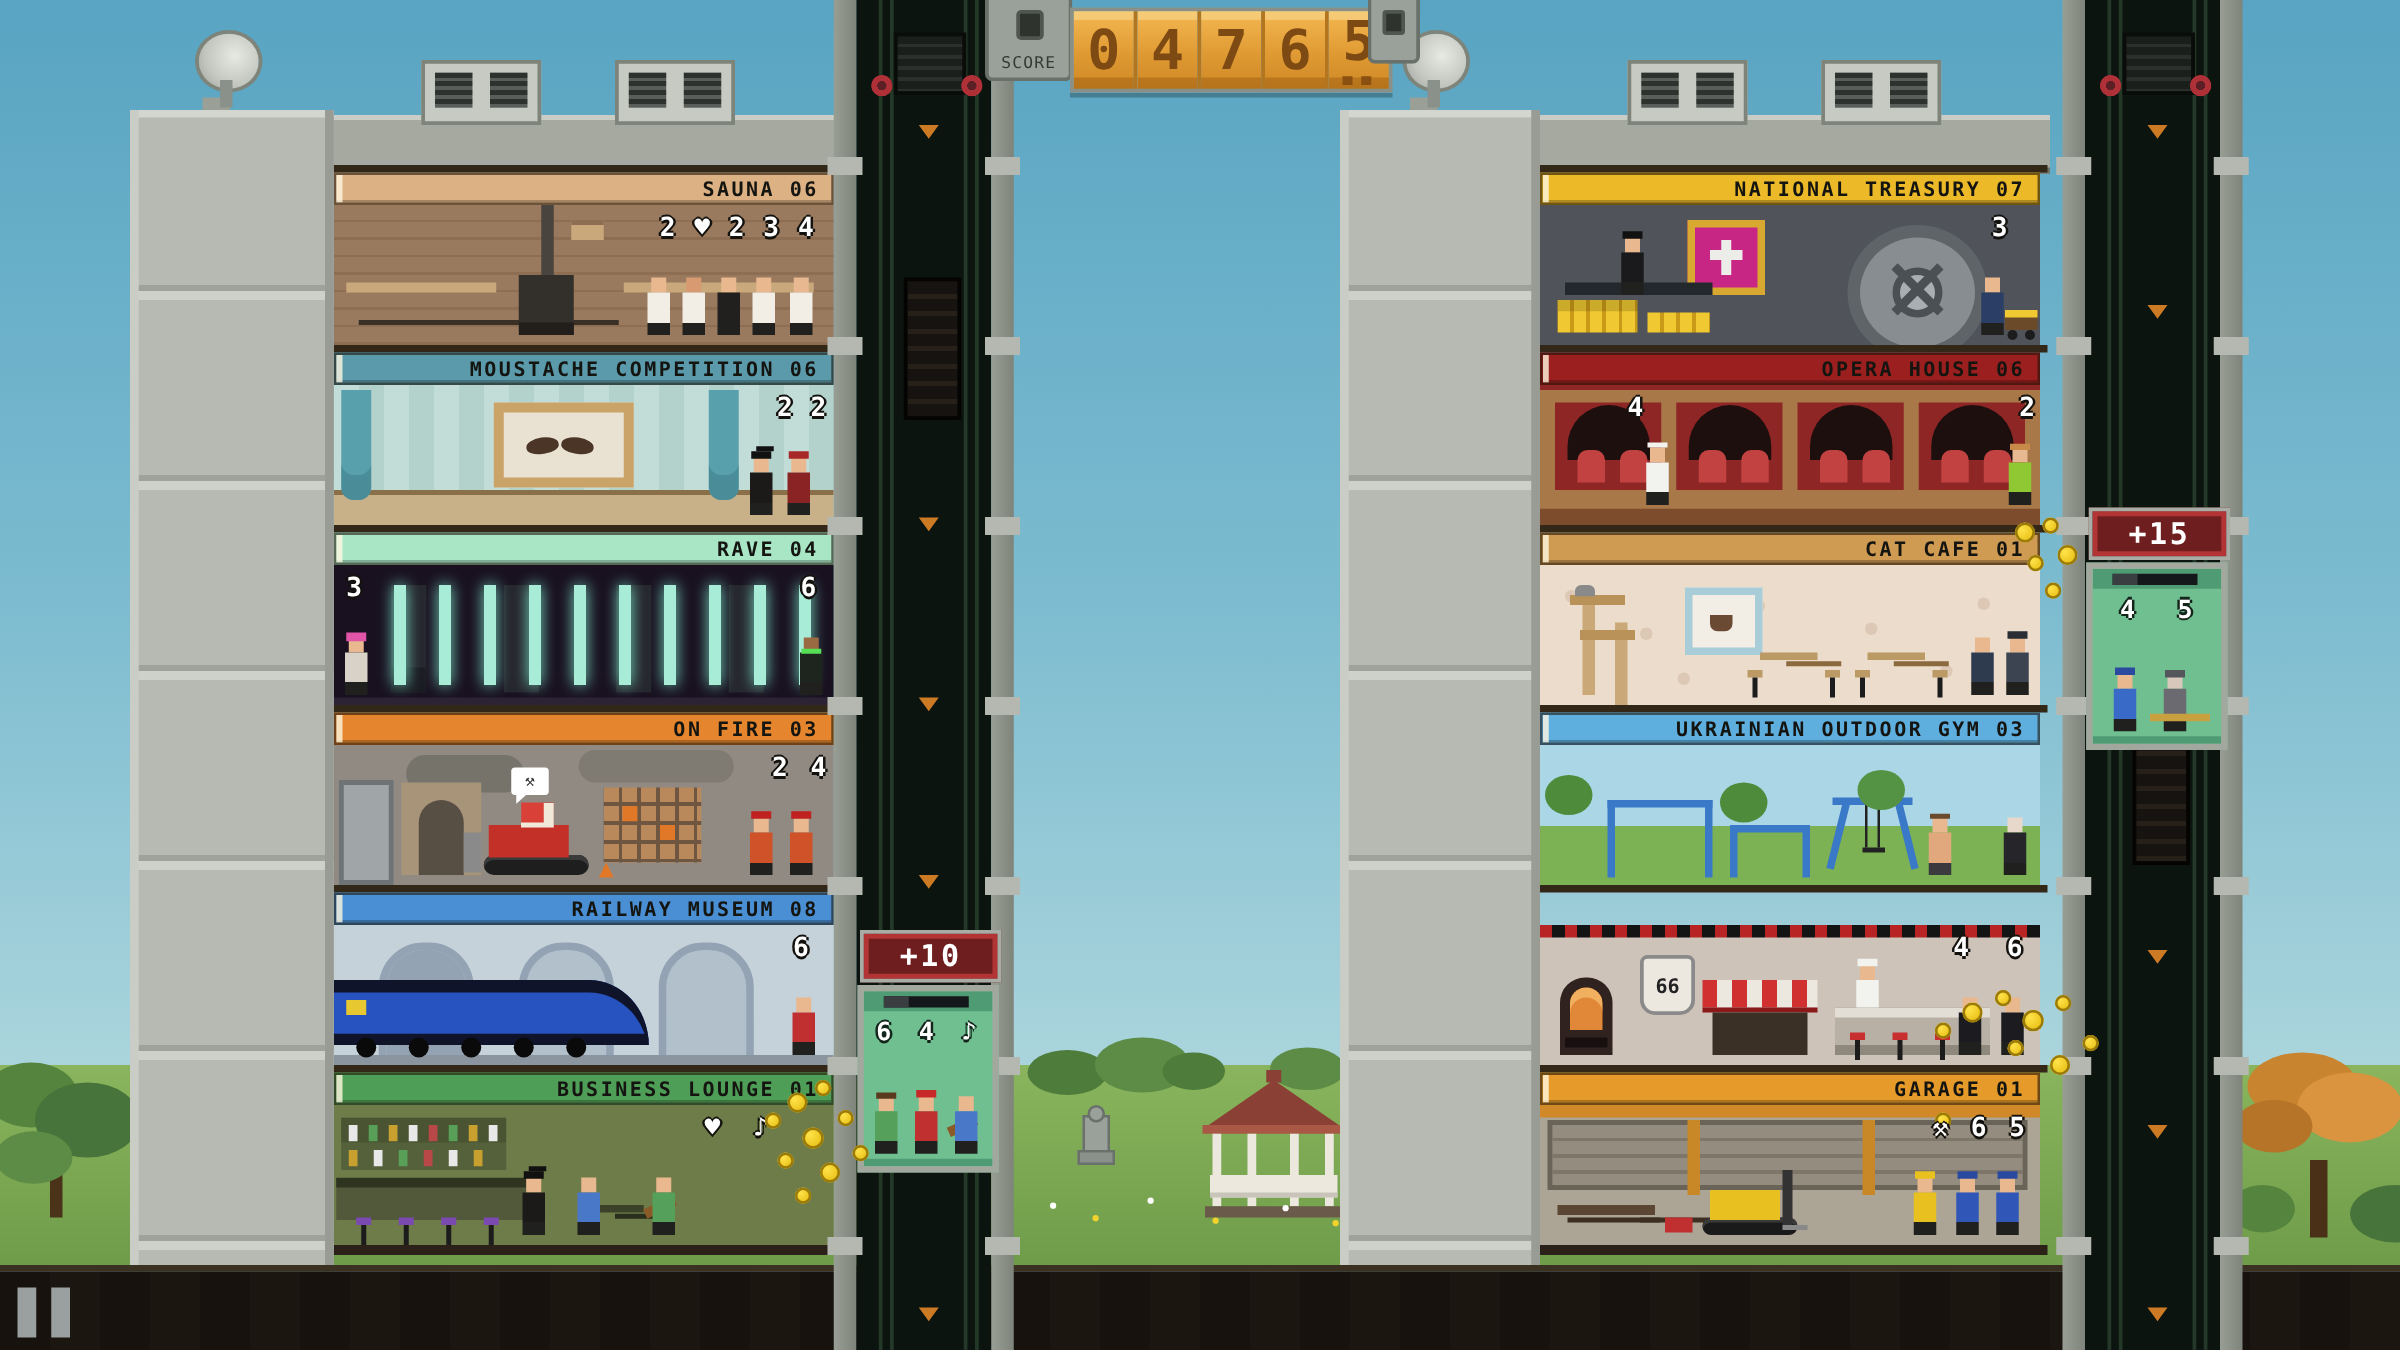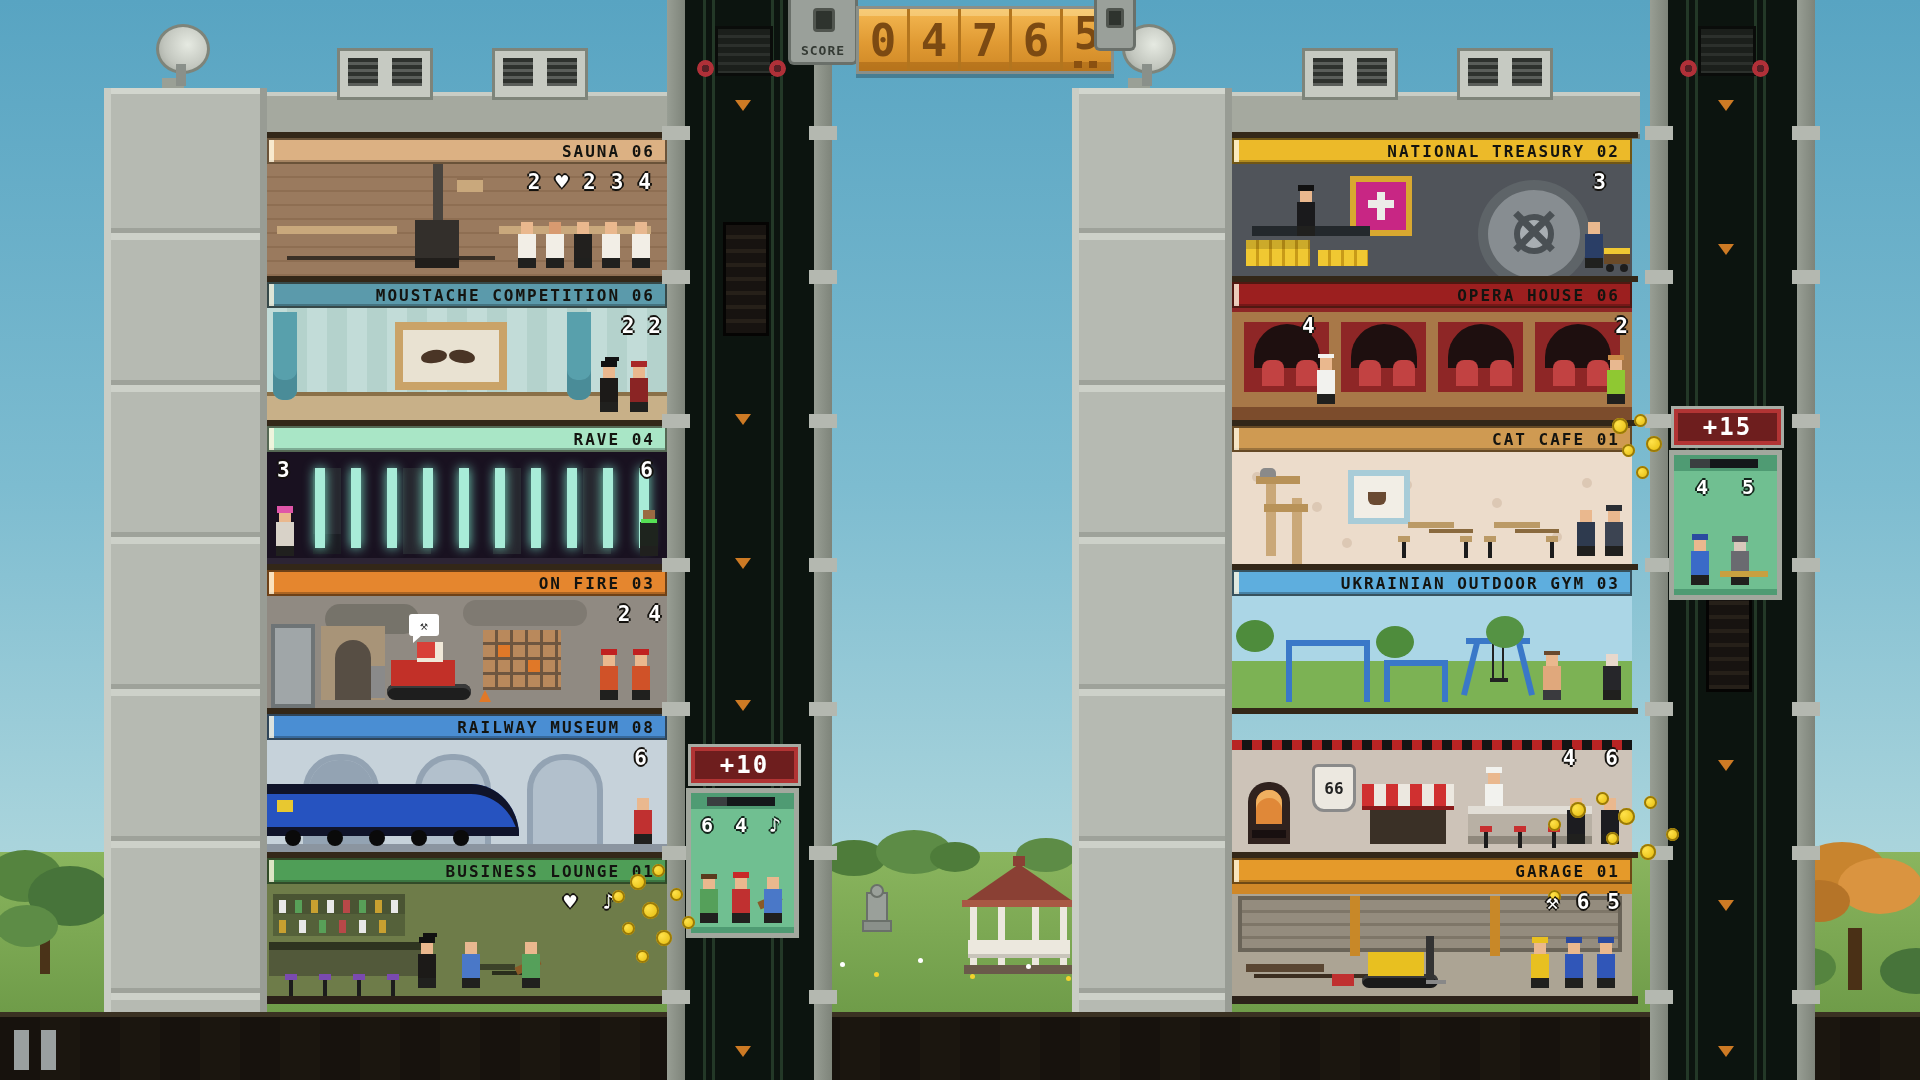--- a/index.html
+++ b/index.html
@@ -51,21 +51,21 @@
       text-shadow:-2px 0 #14120e,2px 0 #14120e,0 -2px #14120e,0 2px #14120e;z-index:3}
   
   .p{position:absolute;width:20px;height:46px;bottom:8px}
   .p::before{content:"";position:absolute;top:0;left:4px;width:12px;height:12px;background:var(--skin,#eab88e)}
   .p::after{content:"";position:absolute;top:12px;left:1px;width:18px;height:34px;background:linear-gradient(var(--c,#444) 0 24px,var(--leg,#20201e) 24px)}
   .hat{position:absolute;top:-5px;left:2px;width:16px;height:6px;z-index:2}
   .stool{position:absolute;width:12px;height:22px}
   .stool::before{content:"";position:absolute;top:0;left:0;width:12px;height:6px;background:var(--seat,#7a4ab0)}
   .stool::after{content:"";position:absolute;top:6px;left:4px;width:4px;height:16px;background:#1c1c1c}
   
-  .shaft{position:absolute;top:0;width:165px;height:1080px;z-index:6}
+  .shaft{position:absolute;top:0;width:144px;height:1080px;z-index:6}
   .shaft .inner{position:absolute;left:18px;right:18px;top:0;bottom:0;background:#0c140f}
   .sfL,.sfR{position:absolute;top:0;bottom:0;width:18px;background:linear-gradient(90deg,#989e94,#7e847a);z-index:2}
   .sfL{left:0}.sfR{right:0}
   .sfL::after,.sfR::after{content:"";position:absolute;left:-5px;right:-5px;top:0;bottom:0;
       background:repeating-linear-gradient(180deg,transparent 0 126px,#b4b8b0 126px 140px,transparent 140px 144px)}
   .cable{position:absolute;top:0;bottom:0;width:3px;background:#233827;box-shadow:9px 0 #233827}
   .arr{position:absolute;width:0;height:0;border-left:8px solid transparent;border-right:8px solid transparent;border-top:11px solid #cd7a24}
   .mach{position:absolute;width:52px;height:44px;background:repeating-linear-gradient(180deg,#1b1f1b 0 6px,#2c302c 6px 9px);border:3px solid #0a0c0a}
   .wheel{position:absolute;width:17px;height:17px;border-radius:50%;background:radial-gradient(#5a2026 30%,#b03038 32% 70%,#5a2026 72%)}
   .cwt{position:absolute;width:40px;background:repeating-linear-gradient(180deg,#171310 0 10px,#262019 10px 14px);border:3px solid #050403}
@@ -76,21 +76,21 @@
   .cab-bar{position:absolute;top:4px;left:16%;width:66%;height:9px;background:#14181a;box-shadow:inset 20px 0 0 #3a3e40}
   .cab-labels{position:absolute;top:20px;left:0;right:0;display:flex;font-weight:bold;font-size:20px;color:#fff;
       text-shadow:-2px 0 #14261c,2px 0 #14261c,0 -2px #14261c,0 2px #14261c}
   .coin{position:absolute;width:13px;height:13px;border-radius:50%;
       background:radial-gradient(circle at 35% 35%,#ffe24a,#ecc61e 60%,#c89a10);box-shadow:inset 0 0 0 2px #9a7a08}
   .coins{position:absolute;z-index:7}
   
   .score{position:absolute;left:784px;top:0;width:352px;height:96px;z-index:8}
   .strap{position:absolute;left:4px;top:0;width:64px;height:62px;background:#9aa09a;border:3px solid #6a706a;border-top:none;border-radius:0 0 6px 6px}
   .strap .hole{position:absolute;left:22px;top:8px;width:16px;height:18px;background:#2e332e;border:3px solid #50554f;border-radius:4px}
-  .strap .lbl{position:absolute;left:0;right:0;bottom:4px;text-align:center;font-weight:bold;font-size:13px;color:#343a34;letter-spacing:1px}
+  .strap .lbl{position:absolute;left:0;right:0;bottom:4px;text-align:center;font-weight:normal;font-size:13px;color:#343a34;letter-spacing:1px}
   .counter{position:absolute;left:72px;top:6px;width:252px;height:62px;display:flex;border:3px solid #8a8f88;
       box-shadow:0 4px 0 rgba(0,0,0,.25)}
   .digit{position:relative;flex:1;background:linear-gradient(#f4b852,#e09a33 55%,#cf8826);border-right:3px solid #b3751e;
       display:flex;align-items:center;justify-content:center;font-weight:bold;font-size:44px;color:#7c4a12;overflow:hidden;
       box-shadow:inset 0 7px 0 rgba(255,240,190,.35),inset 0 -9px 0 rgba(120,60,0,.28)}
   .digit:last-child{border-right:none;align-items:flex-start;line-height:50px}
   .digit:last-child::after{content:"";position:absolute;bottom:3px;left:11px;width:8px;height:7px;background:#8a5010;box-shadow:15px 0 #8a5010}
   .strap2{position:absolute;right:0;top:0;width:36px;height:48px;background:#9aa09a;border:3px solid #6a706a;border-top:none;border-radius:0 0 6px 6px}
   .strap2 .hole{position:absolute;left:9px;top:8px;width:12px;height:14px;background:#2e332e;border:3px solid #50554f;border-radius:3px}
   
@@ -372,21 +372,21 @@
   <div class="col" style="left:1072px;width:160px"></div>
   <div class="roof" style="left:1224px;width:416px"></div>
   <div class="ac" style="left:1302px"></div>
   <div class="ac" style="left:1457px"></div>
   <div class="dish" style="left:1116px"></div>
 
   <div class="floors" style="left:1232px">
 
     <div class="floor" style="top:0">
       <div class="fslab"></div>
-      <div class="ftitle" style="background: rgb(236, 186, 41);">NATIONAL TREASURY 02</div>
+      <div class="ftitle" style="background: rgb(236, 186, 41);">NATIONAL TREASURY 07</div>
       <div class="froom r-treasury">
         <span class="b" style="left:118px;top:12px;width:50px;height:48px;background:#c82684;border:6px solid #d8a830">
           <span class="b" style="left:21px;top:10px;width:8px;height:28px;background:#ecece8"></span>
           <span class="b" style="left:12px;top:18px;width:26px;height:8px;background:#ecece8"></span>
         </span>
         <span class="b" style="left:14px;top:76px;width:64px;height:26px;background:repeating-linear-gradient(90deg,#f0c832 0 10px,#c89a18 10px 13px);box-shadow:inset 0 9px 0 rgba(0,0,0,.15)"></span>
         <span class="b" style="left:86px;top:86px;width:50px;height:16px;background:repeating-linear-gradient(90deg,#f0c832 0 10px,#c89a18 10px 13px)"></span>
         <span class="b" style="left:20px;top:62px;width:118px;height:10px;background:#23282c"></span>
         <span class="p" style="left:64px;bottom:40px;--c:#1a1a1c">
             <s class="hat" style="background:#111"></s>

